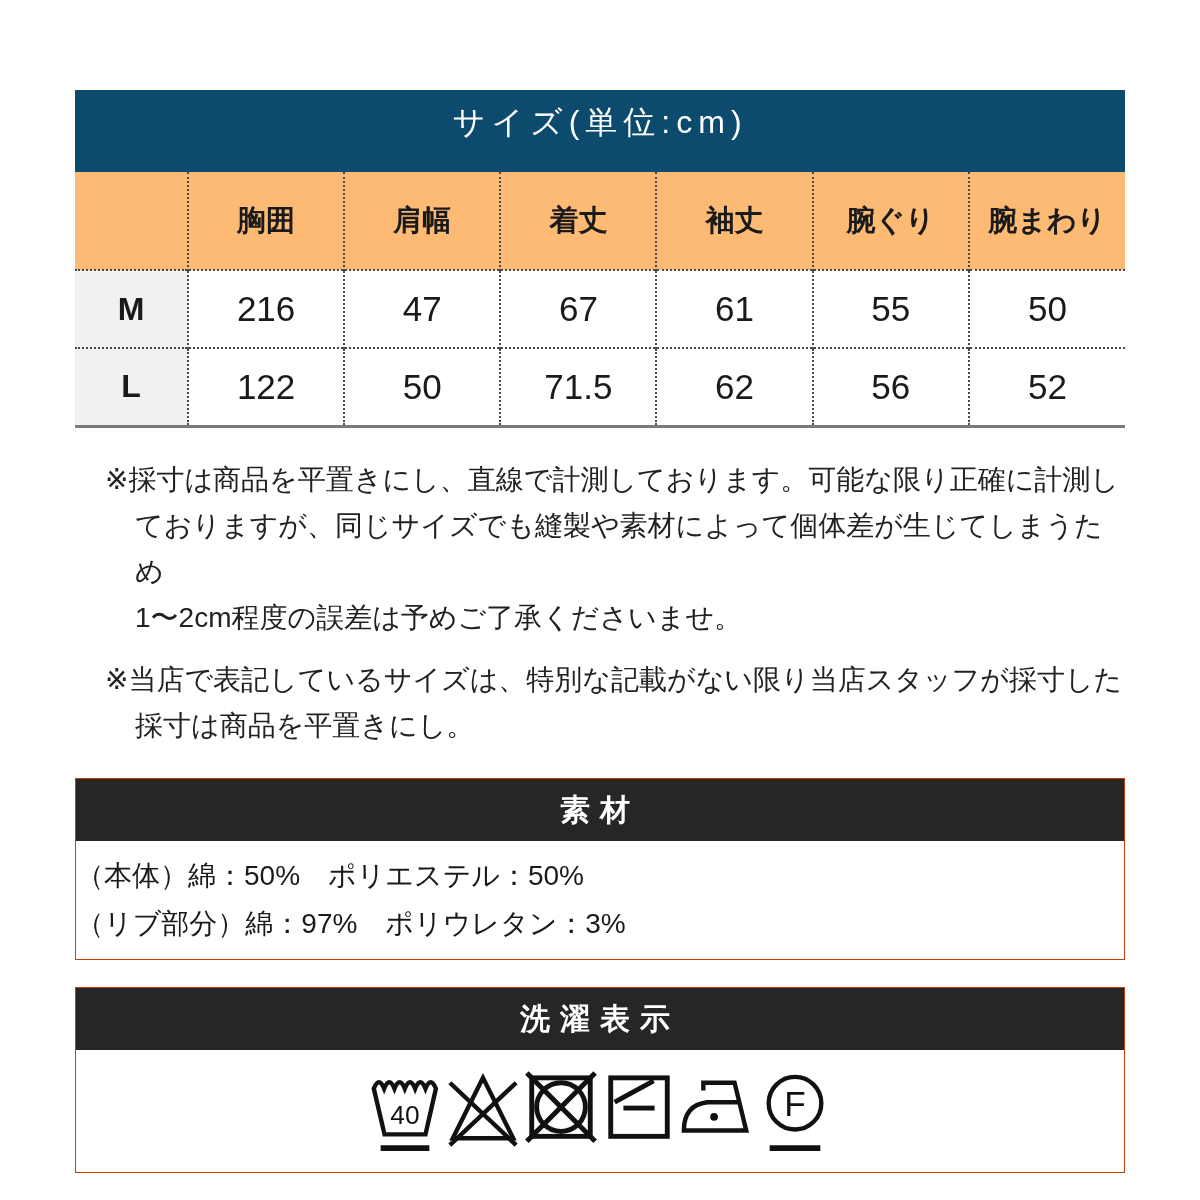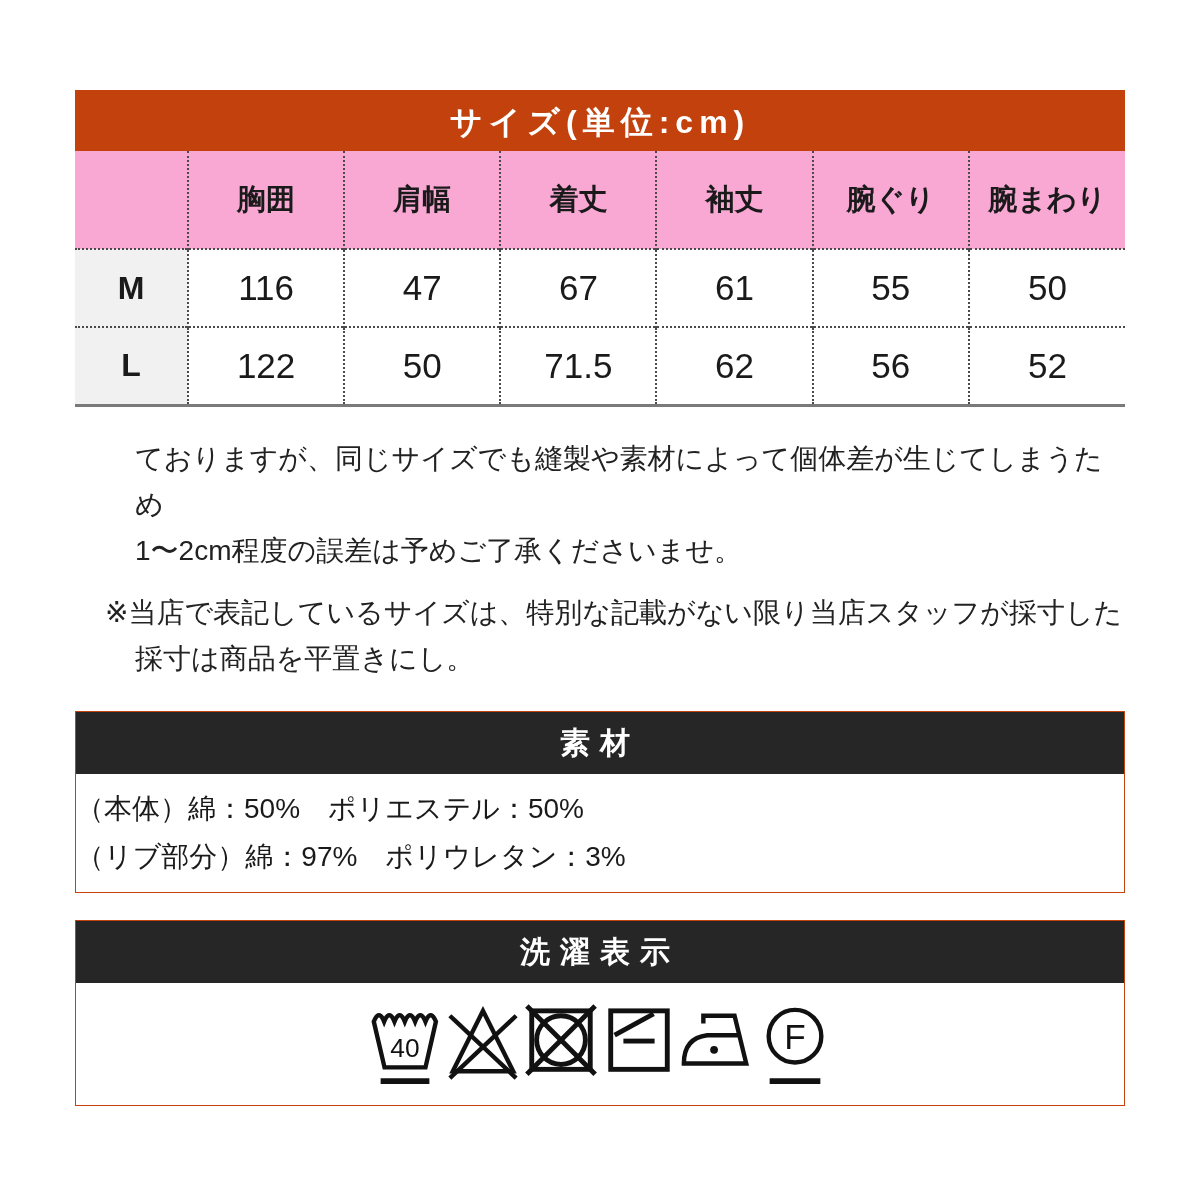--- a/index.html
+++ b/index.html
@@ -4,36 +4,36 @@
 <style>
   html,body{margin:0;padding:0;background:#ffffff;}
   body{
     width:1200px;height:1200px;box-sizing:border-box;
     padding:90px 75px 0 75px;
     font-family:"Liberation Sans","DejaVu Sans",sans-serif;
     color:#1a1a1a;
     -webkit-font-smoothing:antialiased;
   }
   .section-header{
-    background:#c2410c;color:#ffffff;
-    height:61px;line-height:65px;
-    text-align:center;font-weight:bold;font-size:32px;
+    background:#0c4a6e;color:#ffffff;
+    height:82px;line-height:65px;
+    text-align:center;font-weight:normal;font-size:32px;
     letter-spacing:6px;
   }
   
   table.size-table{
     width:100%;border-collapse:collapse;table-layout:fixed;
     border-bottom:3px solid #7a7a7a;
   }
   table.size-table col.label-col{width:113px;}
   table.size-table th,table.size-table td{
     text-align:center;vertical-align:middle;padding:0;
   }
   table.size-table thead th{
-    background:#f9a8d4;height:97px;
+    background:#fdba74;height:97px;
     font-size:29px;font-weight:bold;
   }
   table.size-table tbody tr{height:78px;}
   table.size-table tbody th{
     background:#f1f1f1;font-size:32px;font-weight:bold;
   }
   table.size-table tbody td{
     background:#ffffff;font-size:35px;font-weight:400;
   }
   table.size-table th + th,
@@ -84,40 +84,41 @@
       <th>肩幅</th>
       <th>着丈</th>
       <th>袖丈</th>
       <th>腕ぐり</th>
       <th>腕まわり</th>
     </tr>
   </thead>
   <tbody>
     <tr>
       <th>M</th>
-      <td>116</td>
+      <td>216</td>
       <td>47</td>
       <td>67</td>
       <td>61</td>
       <td>55</td>
       <td>50</td>
     </tr>
     <tr>
       <th>L</th>
       <td>122</td>
       <td>50</td>
       <td>71.5</td>
       <td>62</td>
       <td>56</td>
       <td>52</td>
     </tr>
   </tbody>
 </table>
 
 <div class="note">
+  <div class="note-line">※採寸は商品を平置きにし、直線で計測しております。可能な限り正確に計測し</div>
   <div class="note-line cont">ておりますが、同じサイズでも縫製や素材によって個体差が生じてしまうため</div>
   <div class="note-line cont">1〜2cm程度の誤差は予めご了承くださいませ。</div>
 </div>
 
 <div class="note second">
   <div class="note-line">※当店で表記しているサイズは、特別な記載がない限り当店スタッフが採寸した</div>
   <div class="note-line cont">採寸は商品を平置きにし。</div>
 </div>
 
 <div class="boxed">

